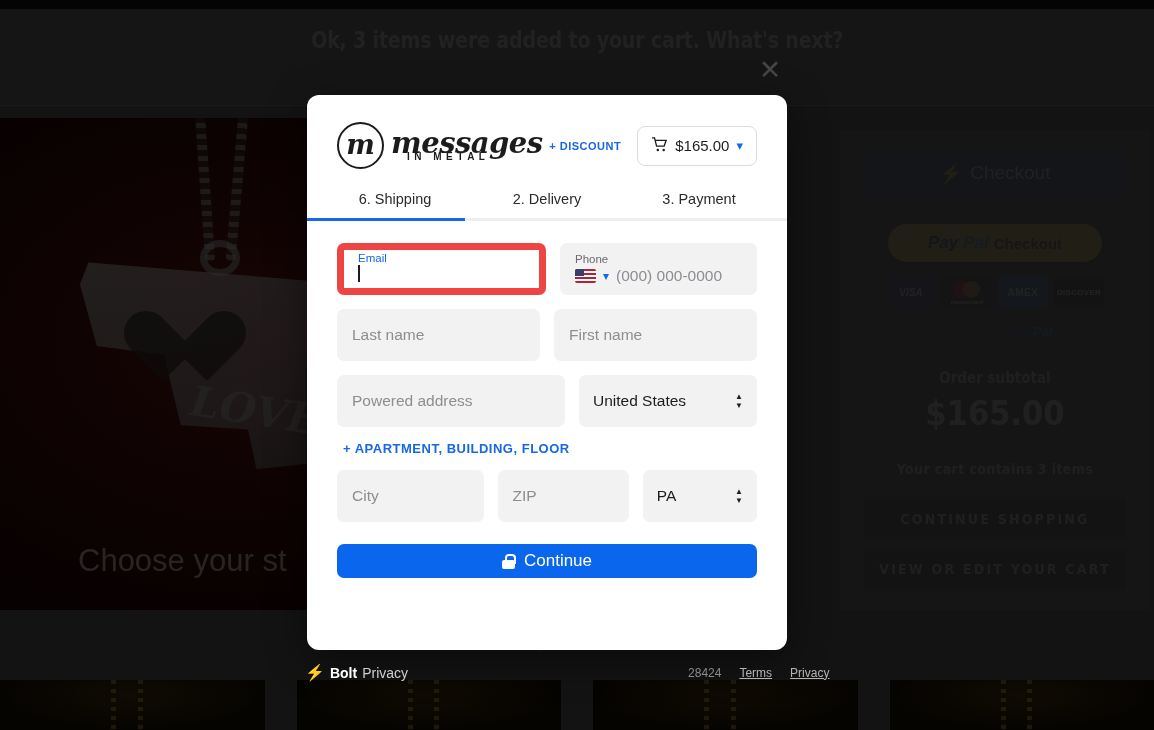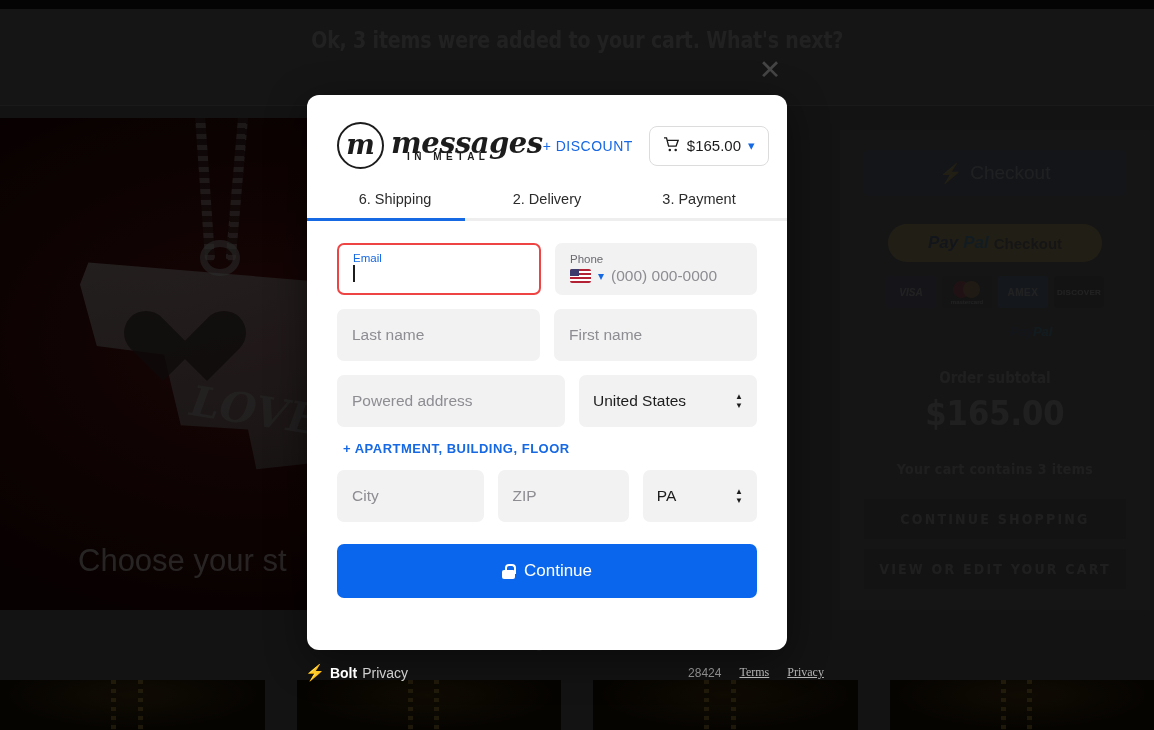--- a/index.html
+++ b/index.html
@@ -179,21 +179,21 @@
   .logo-script {
     font-family: "DejaVu Serif", serif; font-style: italic; font-weight: bold;
     font-size: 29px; color: #1c1c1c; letter-spacing: -0.5px;
   }
   .logo-sub {
     font-size: 10px; font-weight: bold; color: #1c1c1c; letter-spacing: 4.5px;
     margin-top: -6px; margin-left: 16px;
   }
   .head-right { display: flex; align-items: center; gap: 16px; }
   .discount-link {
-    color: #1668e3; font-size: 14px; font-weight: normal; letter-spacing: .5px;
+    color: #1668e3; font-size: 11px; font-weight: bold; letter-spacing: .5px;
     white-space: nowrap; cursor: pointer;
   }
   .cart-pill {
     display: flex; align-items: center; gap: 7px;
     border: 1px solid #dcdcdc; border-radius: 8px; padding: 10px 13px;
     font-size: 15px; color: #1c1c1c; background: #fff; cursor: pointer;
   }
   .cart-chevron { color: #1668e3; font-size: 13px; }
 
   .tabs { display: flex; margin-top: 22px; padding: 0 12px; }
@@ -205,21 +205,21 @@
   .tab-fill { position: absolute; left: 0; top: 0; height: 3px; width: 33.3%; background: #1668e3; }
 
   .form { padding: 22px 30px 0 30px; }
   .row { display: flex; gap: 14px; margin-bottom: 14px; }
 
   .field {
     background: #f2f2f3; border: 1px solid transparent; border-radius: 7px;
     height: 52px; padding: 0 14px; display: flex; flex-direction: column;
     justify-content: center; position: relative;
   }
-  .field.focused { background: #fff; border: 2px solid #ef4444; }
+  .field.focused { background: #fff; border: 7px solid #ef4444; }
   .field-label { font-size: 11.5px; color: #1668e3; margin-bottom: 1px; }
   .caret {
     display: inline-block; width: 1.5px; height: 17px; background: #1c1c1c;
     animation: blink 1.05s step-end infinite;
   }
   @keyframes blink { 50% { opacity: 0; } }
   .ph { color: #8d8d92; font-size: 15.5px; }
   .phone-label { font-size: 11.5px; color: #6b6b70; margin-bottom: 2px; }
   .phone-line { display: flex; align-items: center; gap: 7px; }
   .flag {
@@ -238,21 +238,21 @@
     font-size: 15.5px; color: #1c1c1c; cursor: pointer;
   }
   .stepper { display: flex; flex-direction: column; gap: 2px; font-size: 8px; line-height: 7px; color: #1c1c1c; }
 
   .apt-link {
     color: #1668e3; font-size: 13px; font-weight: bold; letter-spacing: .5px;
     margin: 4px 0 14px 6px; cursor: pointer;
   }
 
   .continue-btn {
-    margin: 22px 0 0 0; height: 54px; background: #0a66ec; border-radius: 7px;
+    margin: 22px 0 0 0; height: 34px; background: #0a66ec; border-radius: 7px;
     color: #fff; font-size: 17px; display: flex; align-items: center;
     justify-content: center; gap: 9px; cursor: pointer; border: none; width: 100%;
   }
   .lock {
     width: 13px; height: 15px; position: relative; display: inline-block;
   }
   .lock::before {
     content: ""; position: absolute; left: 0; bottom: 0; width: 13px; height: 9px;
     background: #fff; border-radius: 2px;
   }
@@ -264,21 +264,21 @@
   
   .modal-footer {
     position: absolute; left: 305px; top: 663px; width: 560px;
     display: flex; align-items: center; gap: 0;
   }
   .bolt-secured { display: flex; align-items: center; gap: 5px; font-size: 14px; color: #cfcfcf; }
   .bolt-glyph { color: #1f7bf0; font-size: 16px; }
   .bolt-strong { font-weight: bold; color: #ffffff; }
   .foot-links { display: flex; align-items: center; gap: 18px; margin-left: 280px; font-size: 12px; }
   .foot-num { color: #8a8a8a; }
-  .foot-link { color: #b4b4b4; text-decoration: underline; cursor: pointer; font-family: Liberation Serif, serif; }
+  .foot-link { color: #b4b4b4; text-decoration: underline; cursor: pointer; }
 </style>
 </head>
 <body>
 
 <div id="page-root">
 
   <div class="topbar"></div>
 
   <div class="headline-wrap">
     <div class="headline">Ok, 3 items were added to your cart. What's next?</div>

